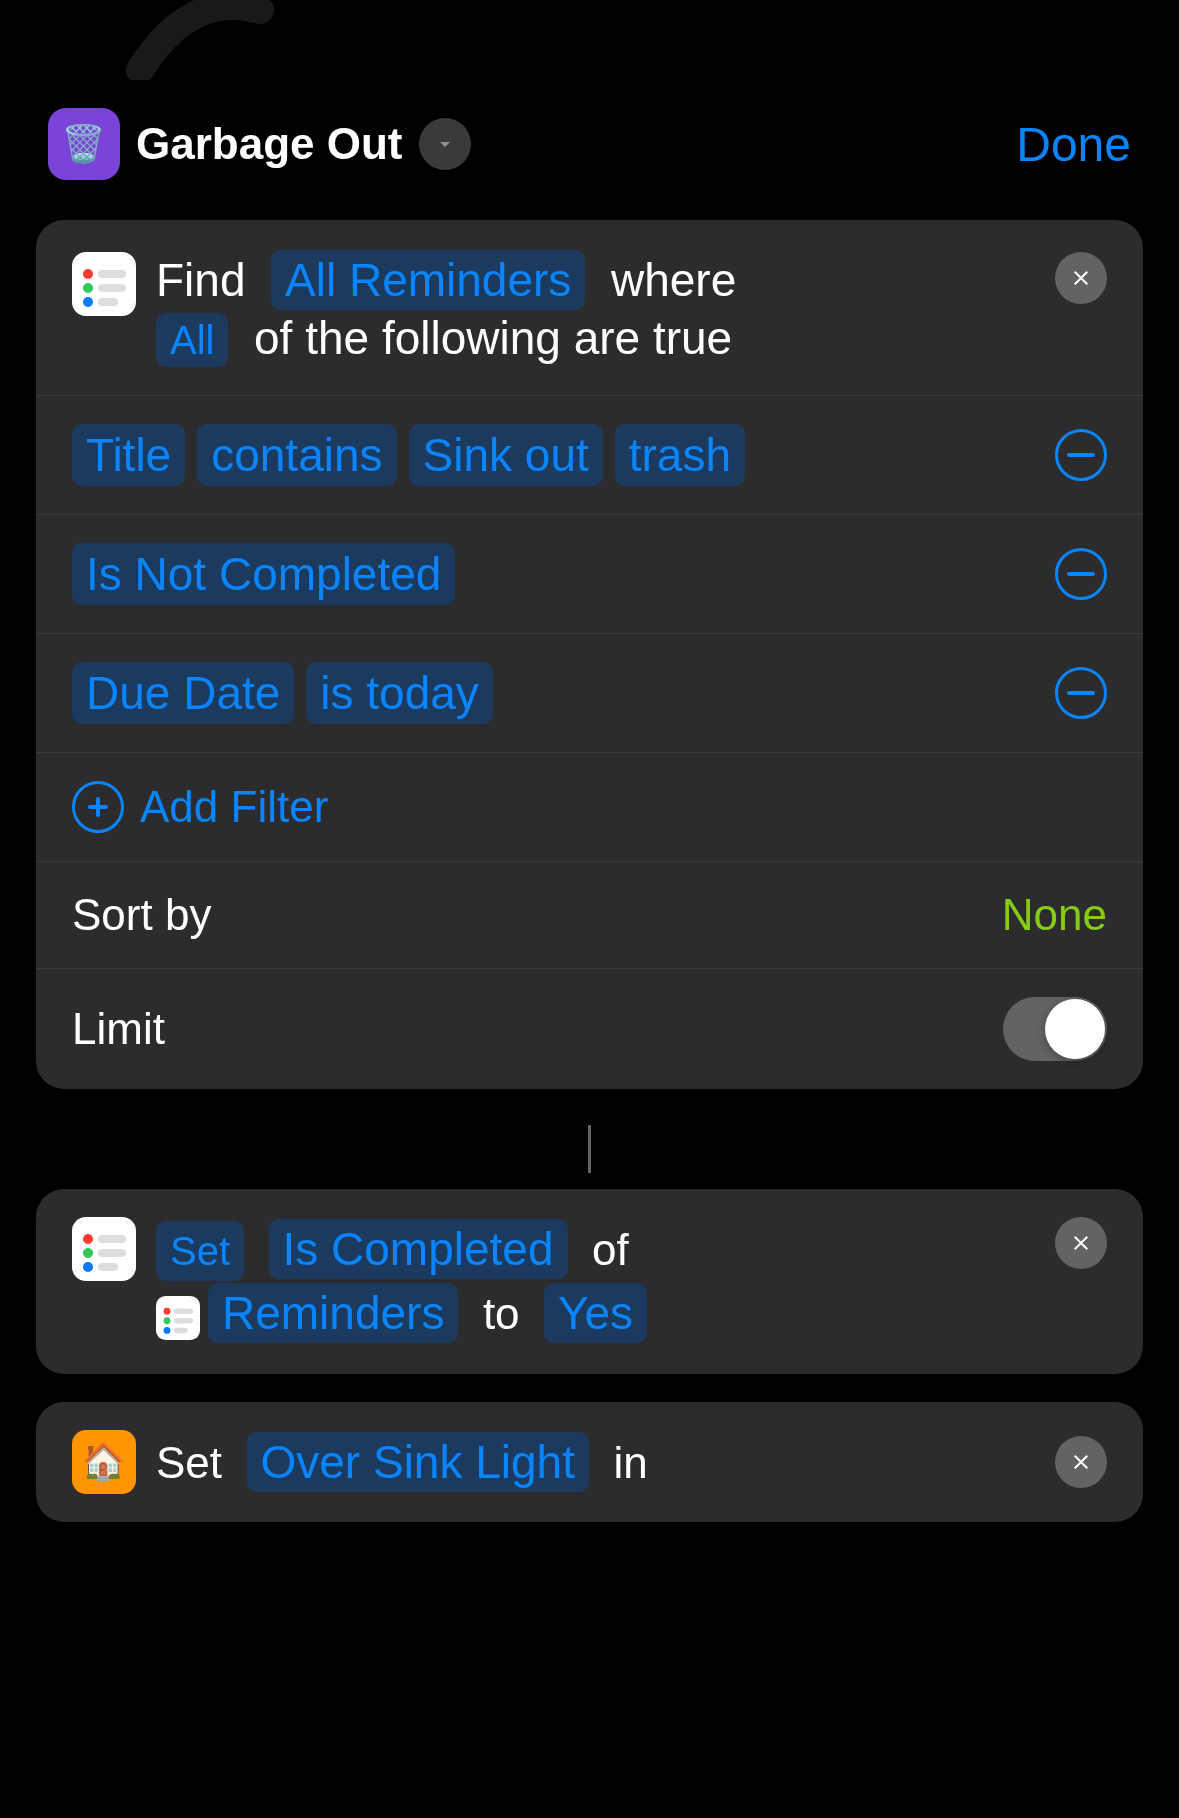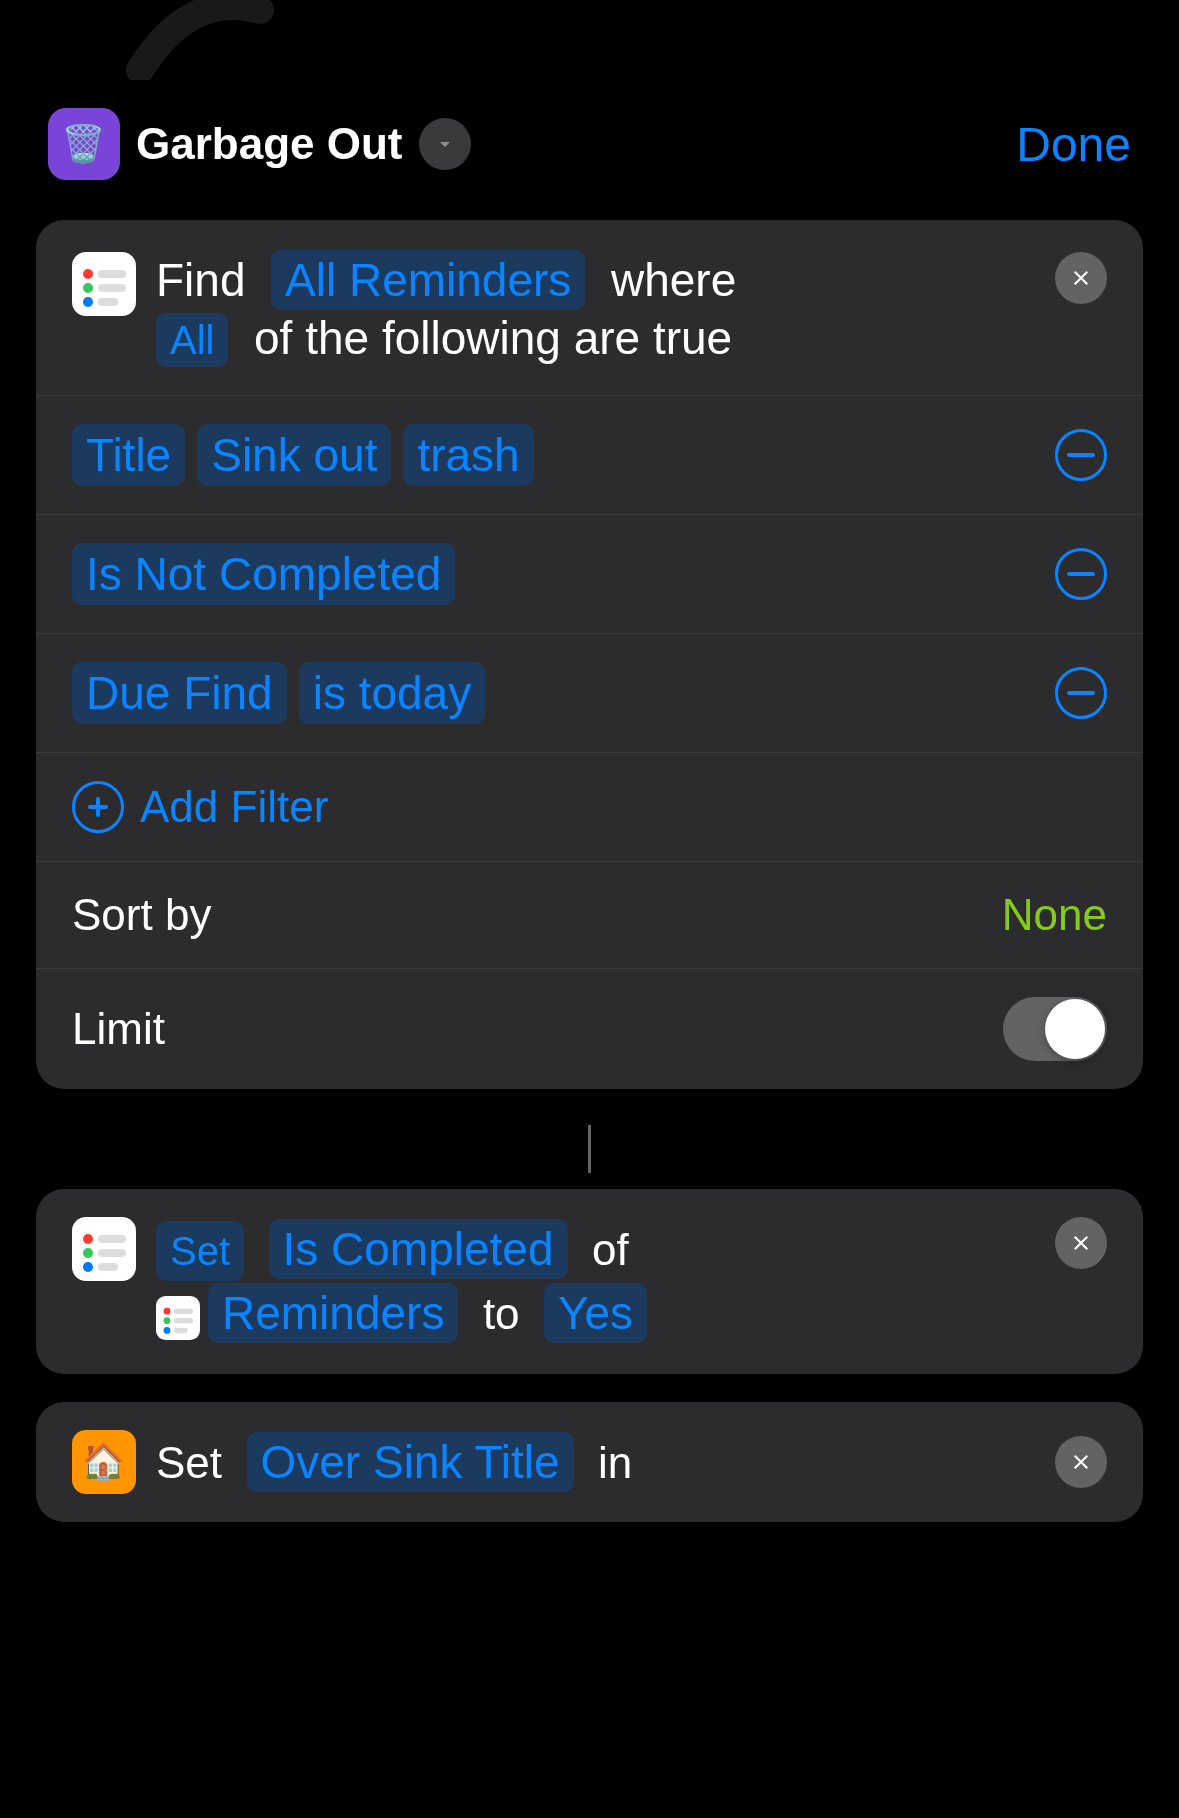--- a/index.html
+++ b/index.html
@@ -403,20 +403,21 @@
     <div class="close-circle">
       <svg viewBox="0 0 24 24">
           <path d="M19 6.41L17.59 5 12 10.59 6.41 5 5 6.41 10.59 12 5 17.59 6.41 19 12 13.41 17.59 19 19 17.59 13.41 12z"></path>
         </svg>
     </div>
   </div>
 
   <div class="filter-row">
     <div class="filter-row-content">
       <span class="pill">Title</span>
+      <span class="pill">contains</span>
       <span class="pill">Sink out</span>
       <span class="pill">trash</span>
     </div>
     <div class="minus-circle">
       <svg viewBox="0 0 28 4" fill="none">
           <rect width="28" height="4" rx="2" fill="#0a84ff"></rect>
         </svg>
     </div>
   </div>
 
@@ -426,21 +427,21 @@
     </div>
     <div class="minus-circle">
       <svg viewBox="0 0 28 4" fill="none">
           <rect width="28" height="4" rx="2" fill="#0a84ff"></rect>
         </svg>
     </div>
   </div>
 
   <div class="filter-row">
     <div class="filter-row-content">
-      <span class="pill">Due Find</span>
+      <span class="pill">Due Date</span>
       <span class="pill">is today</span>
     </div>
     <div class="minus-circle">
       <svg viewBox="0 0 28 4" fill="none">
           <rect width="28" height="4" rx="2" fill="#0a84ff"></rect>
         </svg>
     </div>
   </div>
 
   <div class="add-filter-row">
@@ -508,21 +509,21 @@
         <path d="M19 6.41L17.59 5 12 10.59 6.41 5 5 6.41 10.59 12 5 17.59 6.41 19 12 13.41 17.59 19 19 17.59 13.41 12z"></path>
       </svg>
   </div>
 </div>
 
 <div class="third-card">
   <div class="third-card-content">
     <div class="home-icon-bg">🏠</div>
     <div class="third-card-text">
       <span>Set</span>
-      &nbsp;<span class="pill">Over Sink Title</span>
+      &nbsp;<span class="pill">Over Sink Light</span>
       &nbsp;<span>in</span>
     </div>
   </div>
   <div class="close-circle">
     <svg viewBox="0 0 24 24" fill="#fff" width="24" height="24">
         <path d="M19 6.41L17.59 5 12 10.59 6.41 5 5 6.41 10.59 12 5 17.59 6.41 19 12 13.41 17.59 19 19 17.59 13.41 12z"></path>
       </svg>
   </div>
 </div>
 

